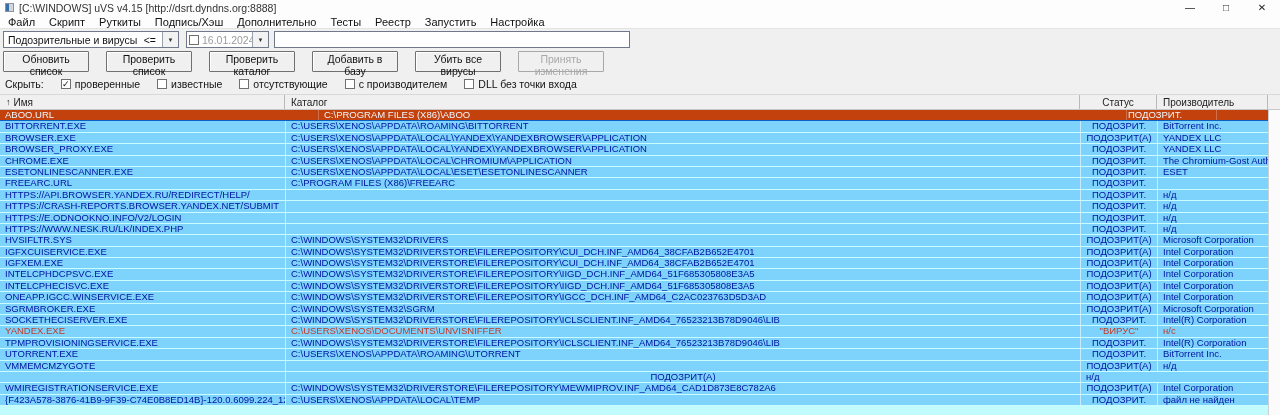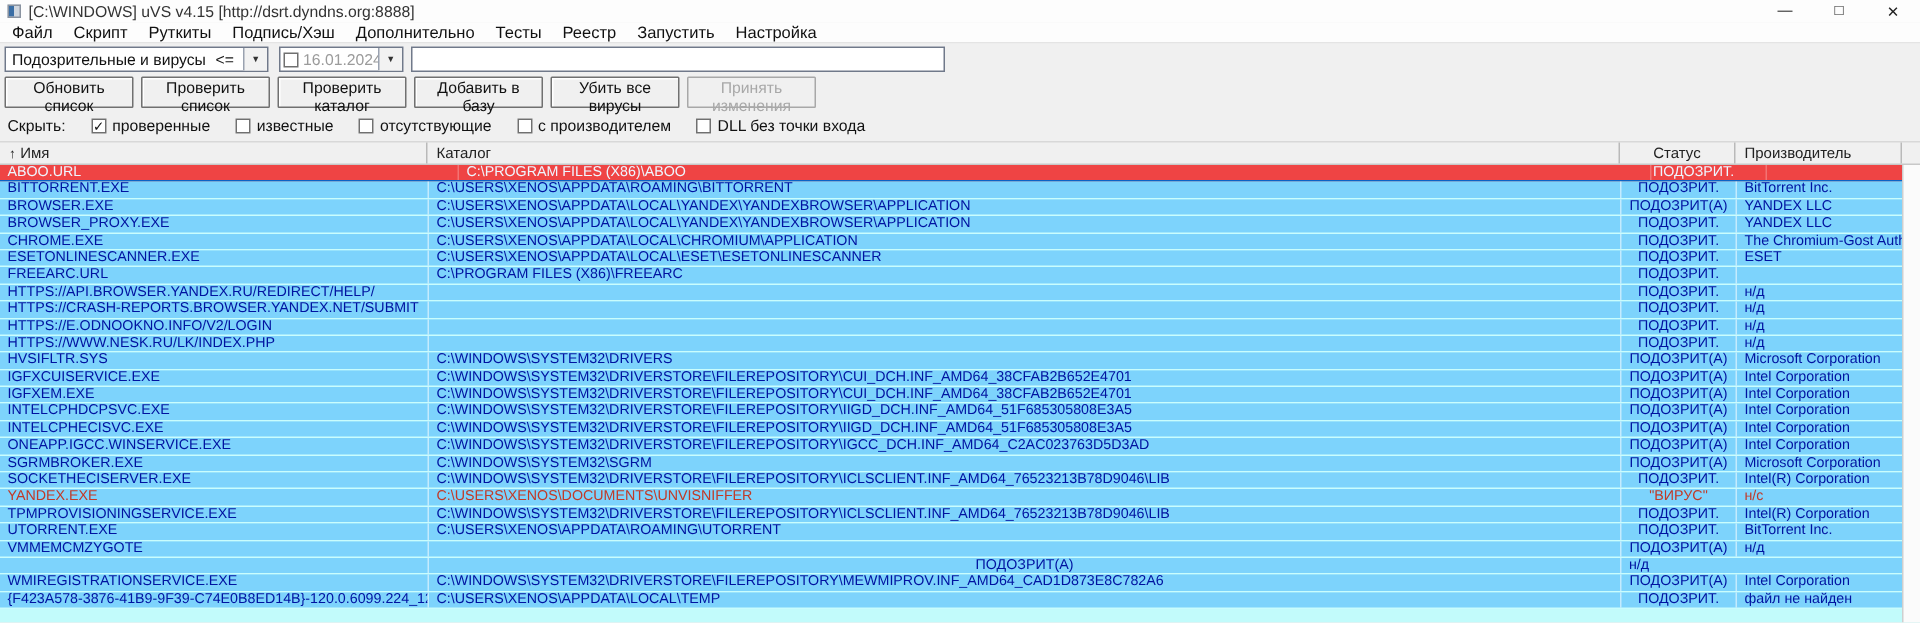--- a/index.html
+++ b/index.html
@@ -32,21 +32,21 @@
   .datebox{width:83px;height:17px;background:#fff;border:1px solid #70798a;box-sizing:border-box;
     display:flex;align-items:center;margin-left:7px;font-size:10.5px;}
   .cb{width:10px;height:10px;background:#fff;border:1px solid #707070;box-sizing:border-box;
     display:inline-flex;align-items:center;justify-content:center;font-size:9px;color:#111;flex:none;}
   .datebox .cb{margin-left:2px;}
   .date-text{flex:1;color:#9b9b9b;padding-left:3px;white-space:nowrap;overflow:hidden;}
   .search{margin-left:5px;width:356px;height:17px;border:1px solid #70798a;box-sizing:border-box;
     background:#fff;font-family:"Liberation Sans",sans-serif;font-size:10.5px;padding:0 3px;}
 
   
-  .toolbar{height:23px;display:flex;align-items:center;gap:5px;padding-left:3px;box-sizing:border-box;}
+  .toolbar{height:23px;display:flex;align-items:center;gap:17px;padding-left:3px;box-sizing:border-box;}
   .tb-btn{width:86px;height:21px;background:#f0f0f0;border:1px solid #707070;border-radius:1px;
     font-family:"Liberation Sans",sans-serif;font-size:10.5px;color:#111;
     box-shadow:inset 1px 1px 0 #ffffff;}
   .tb-btn.disabled{color:#a8a8a8;border-color:#a8a8a8;box-shadow:none;}
 
   
   .hide-row{height:21px;display:flex;align-items:center;font-size:10.5px;color:#111;
     padding-left:5px;gap:17px;box-sizing:border-box;}
   .hide-item{display:inline-flex;align-items:center;gap:4px;}
 
@@ -61,21 +61,21 @@
   .sort-ico{margin-right:3px;font-size:9px;}
 
   .tbody{position:relative;height:305px;background:#c2fbfb;}
   .rows{width:1268px;}
   .trow{display:grid;grid-template-columns:285px 795px 77px 111px;height:11.4px;
     background:#7dd3fc;border-bottom:1px solid #c9fdfd;box-sizing:border-box;
     color:#0013a0;font-size:9.5px;}
   .trow .c{line-height:10.2px;white-space:nowrap;overflow:hidden;padding-left:5px;box-sizing:border-box;}
   .trow .c.status{text-align:center;padding-left:0;}
   .trow .c + .c{border-left:1px solid rgba(255,255,255,0.55);}
-  .trow.selected{background:#ef4444;border-bottom-color:#0c63c6;color:#eef6ff;}
+  .trow.selected{background:#c2410c;border-bottom-color:#0c63c6;color:#eef6ff;gap:13px;}
   .trow.selected .c + .c{border-left-color:rgba(255,255,255,0.25);margin-left:20px;}
   .trow.virus{color:#c23a28;}
   .right-strip{position:absolute;top:0;right:0;width:12px;height:305px;background:#fbfbfb;
     border-left:1px solid #cfcfcf;box-sizing:border-box;}
 </style>
 </head>
 <body>
 
 <div id="app">
 

